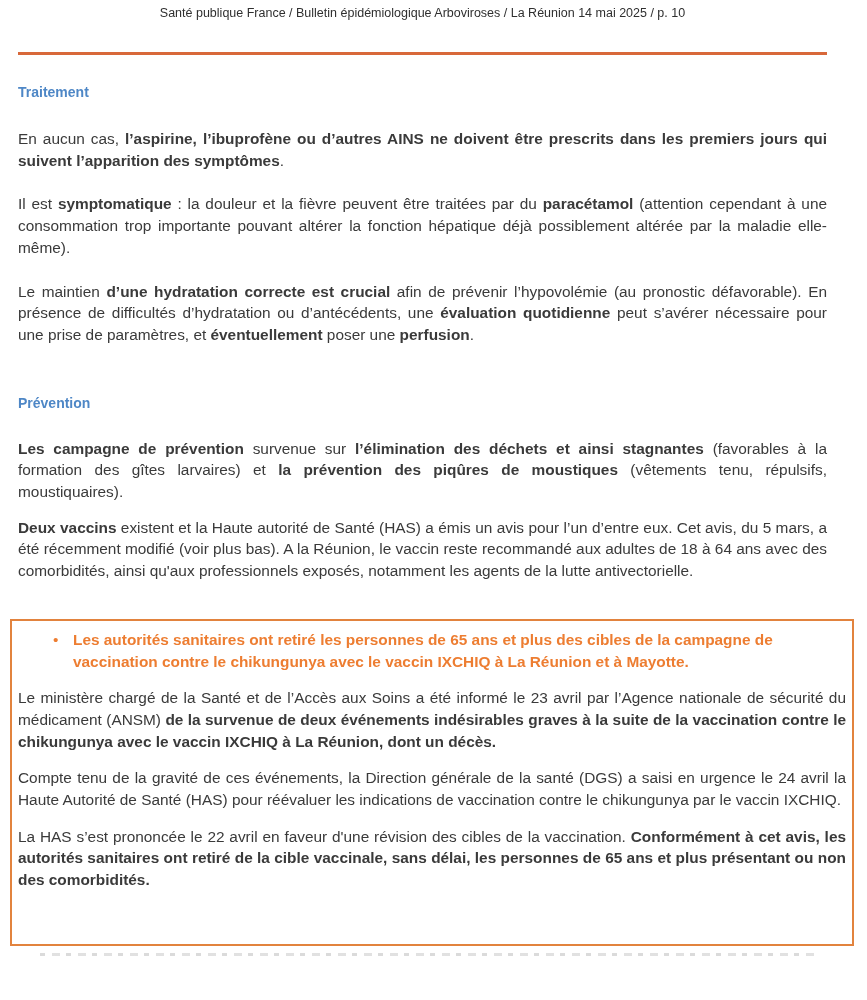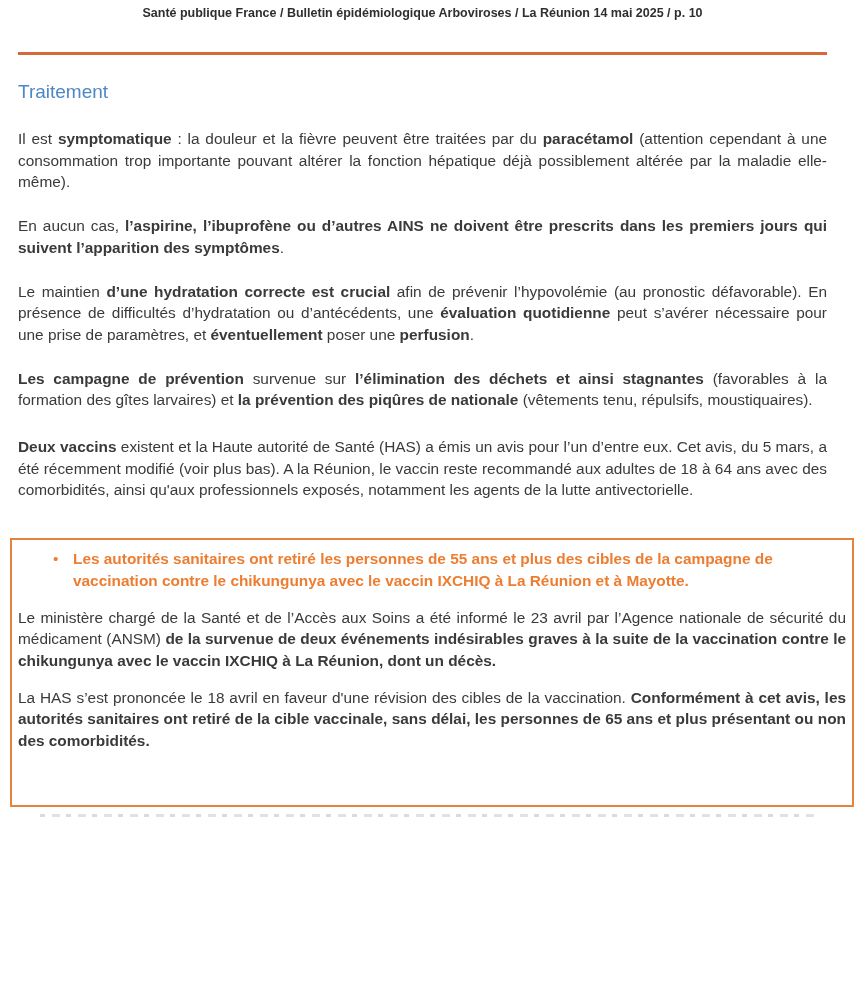--- a/index.html
+++ b/index.html
@@ -12,33 +12,32 @@
     color: var(--body-text, #3a3a3a);
   }
   .page { padding: 0 40px 0 18px; }
 
   .header {
     margin-top: 6px;
     text-align: center;
     font-size: 12.5px;
     line-height: 15px;
     color: #2f2f2f;
-    font-weight: bold;
   }
 
   .rule {
     height: 3px;
     margin-top: 31px;
     background: var(--rule-orange, #d8683a);
   }
 
   #content h2 {
-    font-size: 19px;
+    font-size: 14px;
     line-height: 20px;
-    font-weight: normal;
+    font-weight: bold;
     color: var(--heading-blue, #4e87c6);
     margin: 47px 0 0 0;
   }
   #content > *:nth-child(1) { margin-top: 27px; }   
   #content > *:nth-child(2) { margin-top: 26px; }   
   #content > *:nth-child(6) { margin-top: 25px; }   
   #content > *:nth-child(7) { margin-top: 14px; }   
 
   p.body-par {
     margin: 22px 0 0 0;
@@ -94,30 +93,32 @@
 </head>
 <body>
 
 <div class="page">
   <div class="header">Santé publique France / Bulletin épidémiologique Arboviroses / La Réunion 14 mai 2025 / p. 10</div>
 
   <div class="rule"></div>
 
   <div id="content">
       <h2>Traitement</h2>
+      <p class="body-par"><span>En aucun cas, </span><span class="b">l’aspirine, l’ibuprofène ou d’autres AINS ne doivent être prescrits dans les premiers jours qui suivent l’apparition des symptômes</span><span>.</span></p>
       <p class="body-par"><span>Il est </span><span class="b">symptomatique</span><span> : la douleur et la fièvre peuvent être traitées par du </span><span class="b">paracétamol</span><span> (attention cependant à une consommation trop importante pouvant altérer la fonction hépatique déjà possiblement altérée par la maladie elle-même).</span></p>
-      <p class="body-par"><span>En aucun cas, </span><span class="b">l’aspirine, l’ibuprofène ou d’autres AINS ne doivent être prescrits dans les premiers jours qui suivent l’apparition des symptômes</span><span>.</span></p>
       <p class="body-par"><span>Le maintien </span><span class="b">d’une hydratation correcte est crucial</span><span> afin de prévenir l’hypovolémie (au pronostic défavorable). En présence de difficultés d’hydratation ou d’antécédents, une </span><span class="b">évaluation quotidienne</span><span> peut s’avérer nécessaire pour une prise de paramètres, et </span><span class="b">éventuellement</span><span> poser une </span><span class="b">perfusion</span><span>.</span></p>
-      <p class="body-par"><span class="b">Les campagne de prévention</span><span> survenue sur </span><span class="b">l’élimination des déchets et ainsi stagnantes</span><span> (favorables à la formation des gîtes larvaires) et </span><span class="b">la prévention des piqûres de nationale</span><span> (vêtements tenu, répulsifs, moustiquaires).</span></p>
+      <h2>Prévention</h2>
+      <p class="body-par"><span class="b">Les campagne de prévention</span><span> survenue sur </span><span class="b">l’élimination des déchets et ainsi stagnantes</span><span> (favorables à la formation des gîtes larvaires) et </span><span class="b">la prévention des piqûres de moustiques</span><span> (vêtements tenu, répulsifs, moustiquaires).</span></p>
       <p class="body-par"><span class="b">Deux vaccins</span><span> existent et la Haute autorité de Santé (HAS) a émis un avis pour l’un d’entre eux. Cet avis, du 5 mars, a été récemment modifié (voir plus bas). A la Réunion, le vaccin reste recommandé aux adultes de 18 à 64 ans avec des comorbidités, ainsi qu'aux professionnels exposés, notamment les agents de la lutte antivectorielle.</span></p>
     </div>
 
   <div id="callout" class="callout">
     <div class="bullet-row">
       <span class="bullet-dot">•</span>
-      <span class="bullet-text" id="bullet-text"><span class="b">Les autorités sanitaires ont retiré les personnes de 55 ans et plus des cibles de la campagne de vaccination contre le chikungunya avec le vaccin IXCHIQ à La Réunion et à Mayotte.</span></span>
+      <span class="bullet-text" id="bullet-text"><span class="b">Les autorités sanitaires ont retiré les personnes de 65 ans et plus des cibles de la campagne de vaccination contre le chikungunya avec le vaccin IXCHIQ à La Réunion et à Mayotte.</span></span>
     </div>
   <p class="body-par"><span>Le ministère chargé de la Santé et de l’Accès aux Soins a été informé le 23 avril par l’Agence nationale de sécurité du médicament (ANSM) </span><span class="b">de la survenue de deux événements indésirables graves à la suite de la vaccination contre le chikungunya avec le vaccin IXCHIQ à La Réunion, dont un décès.</span></p>
-      <p class="body-par"><span>La HAS s’est prononcée le 18 avril en faveur d'une révision des cibles de la vaccination. </span><span class="b">Conformément à cet avis, les autorités sanitaires ont retiré de la cible vaccinale, sans délai, les personnes de 65 ans et plus présentant ou non des comorbidités.</span></p>
+      <p class="body-par"><span>Compte tenu de la gravité de ces événements, la Direction générale de la santé (DGS) a saisi en urgence le 24 avril la Haute Autorité de Santé (HAS) pour réévaluer les indications de vaccination contre le chikungunya par le vaccin IXCHIQ.</span></p>
+      <p class="body-par"><span>La HAS s’est prononcée le 22 avril en faveur d'une révision des cibles de la vaccination. </span><span class="b">Conformément à cet avis, les autorités sanitaires ont retiré de la cible vaccinale, sans délai, les personnes de 65 ans et plus présentant ou non des comorbidités.</span></p>
     </div>
 
   <div class="page-cut"></div>
 </div>
 
 </body></html>

